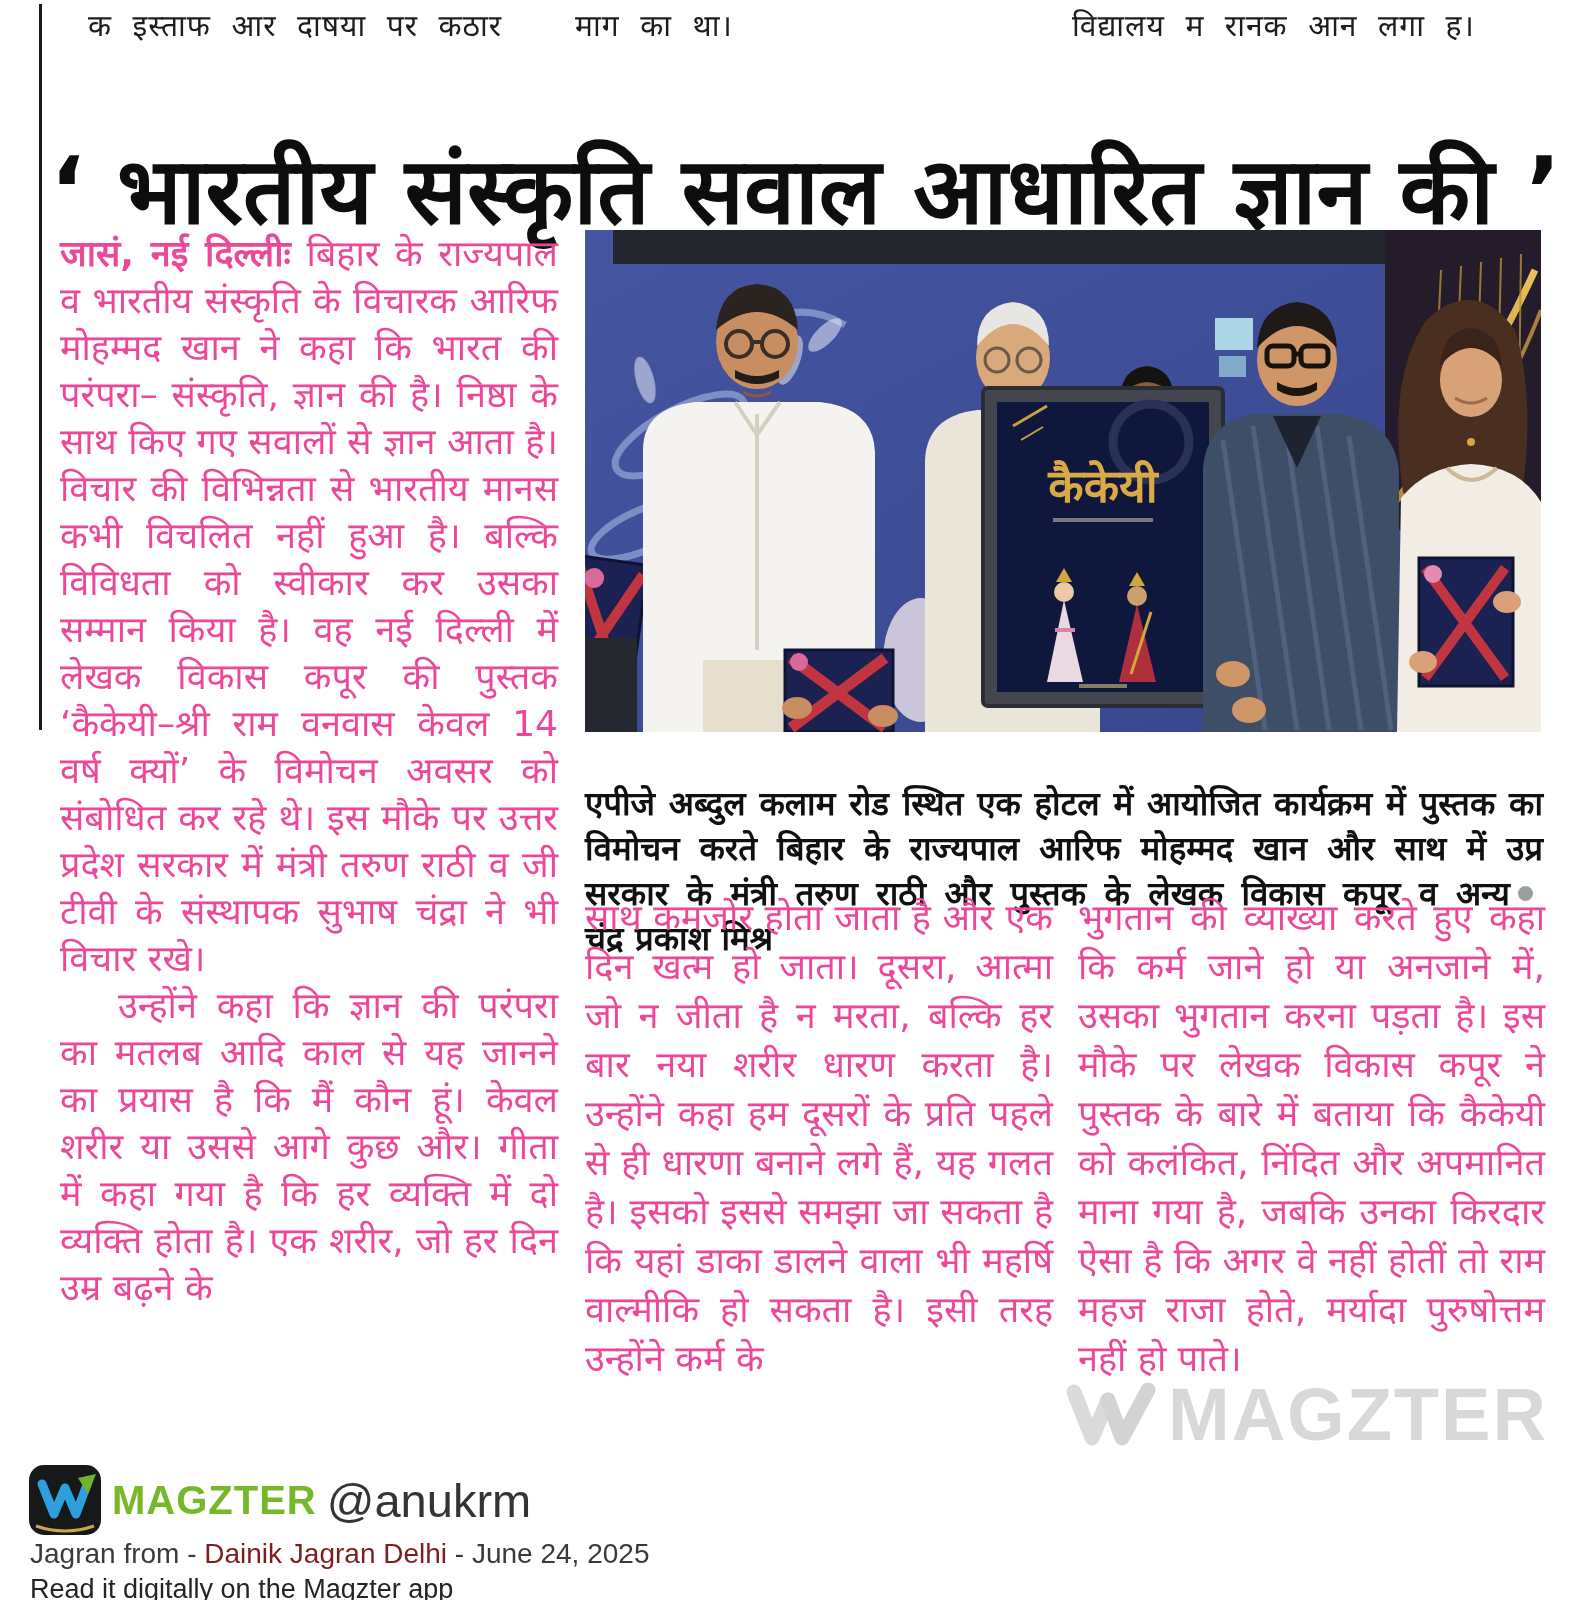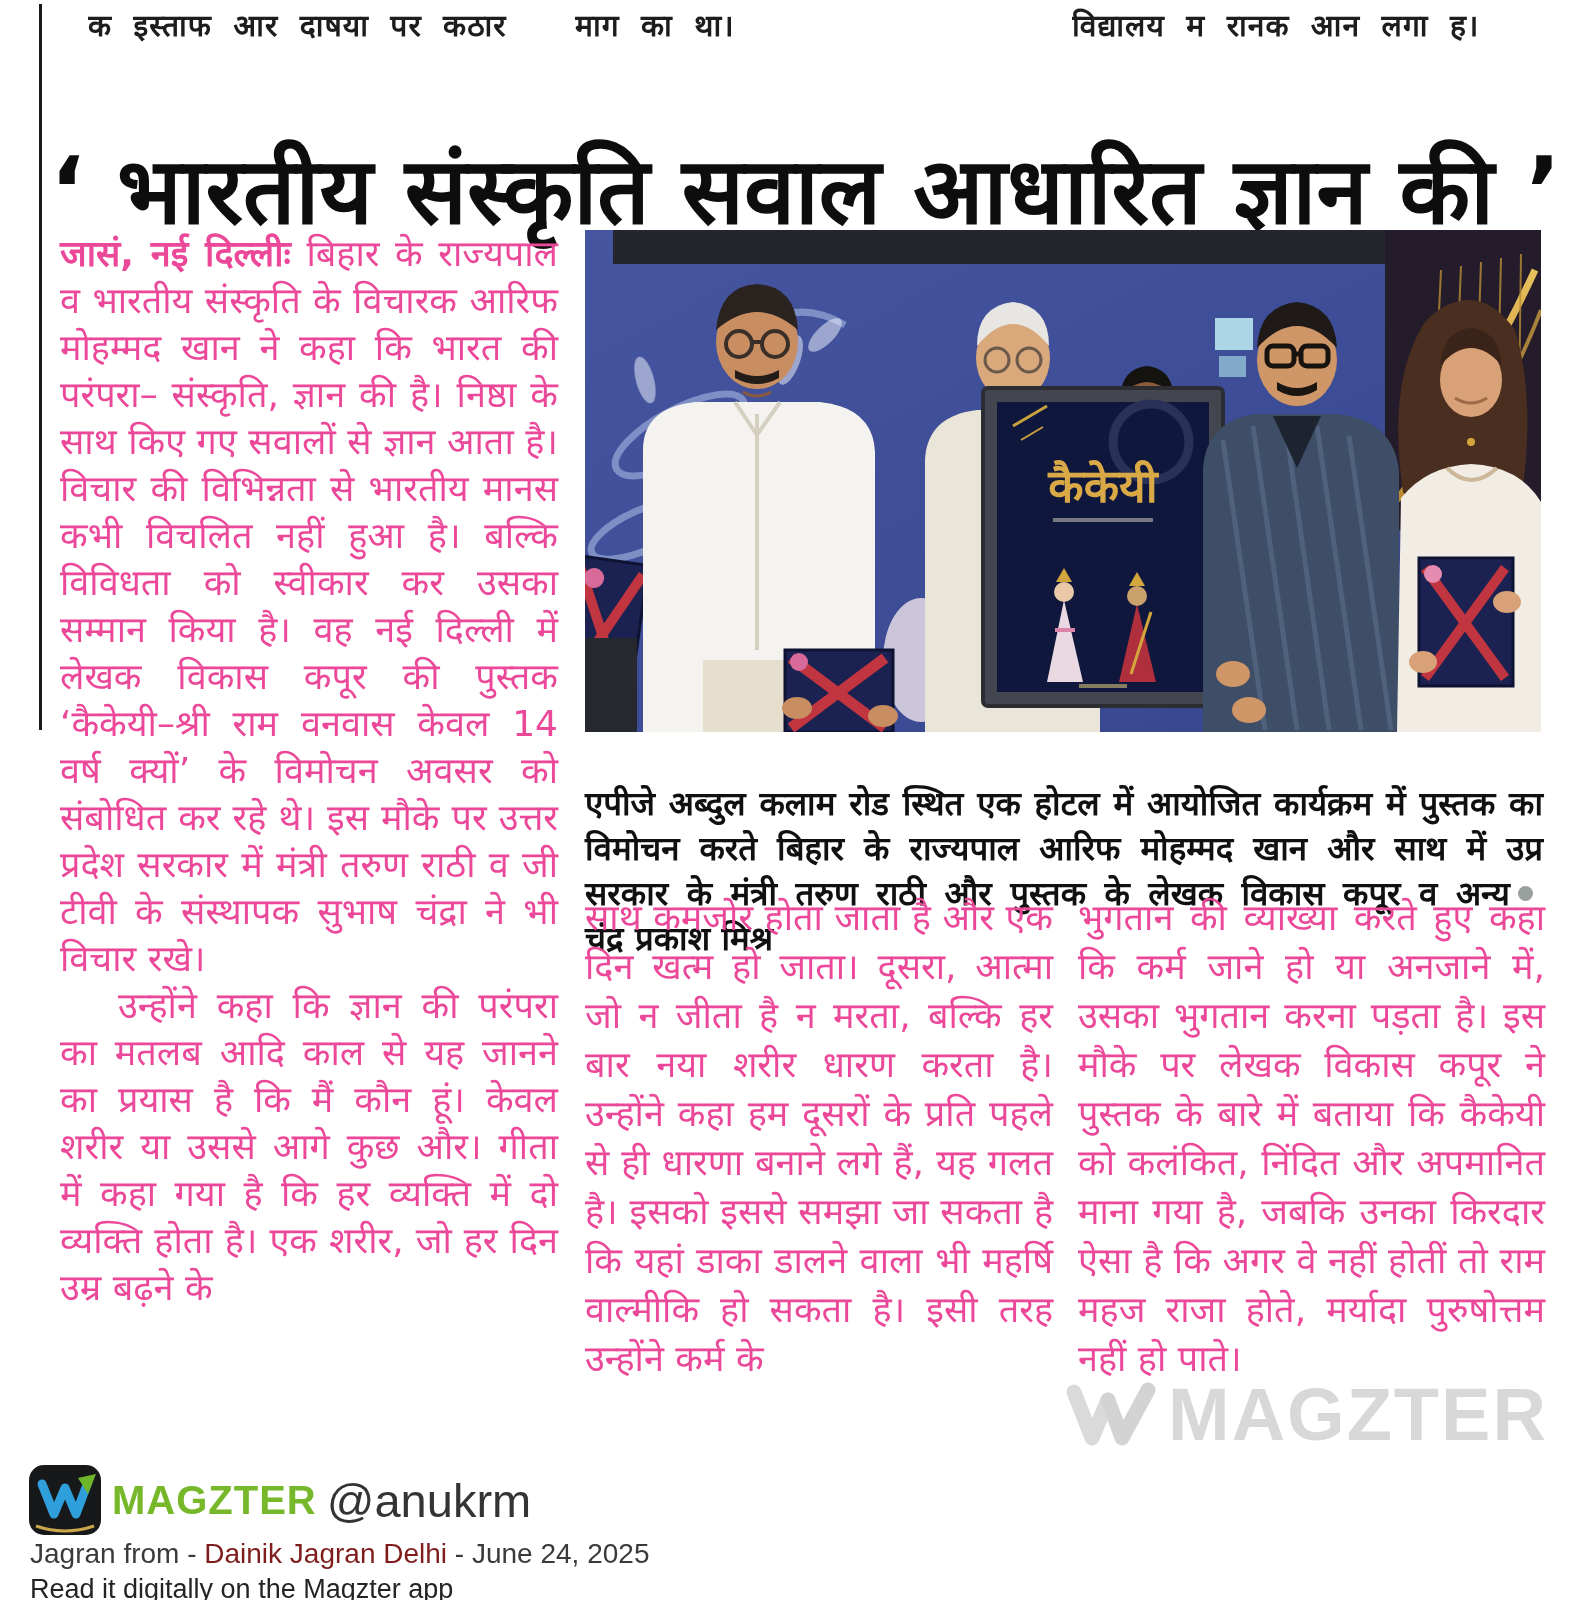--- a/index.html
+++ b/index.html
@@ -1,21 +1,21 @@
 <!DOCTYPE html>
 <html><head>
 <meta charset="utf-8">
 <style>
   html,body{margin:0;padding:0;background:#ffffff;}
   .page{position:relative;width:1584px;height:1600px;background:#ffffff;overflow:hidden;
         font-family:"DejaVu Sans","Liberation Sans",sans-serif;color:#161616;}
 
   
   .top-frag{position:absolute;top:4px;height:44px;overflow:hidden;font-size:30px;color:#1d1d1d;
-            white-space:nowrap;word-spacing:10px;letter-spacing:1px;font-weight:bold;}
+            white-space:nowrap;word-spacing:10px;letter-spacing:1px;}
   .frag-left{left:88px;}
   .frag-mid{left:575px;}
   .frag-right{left:1072px;text-align:center;}
 
   .left-rule{position:absolute;left:39px;top:4px;width:3px;height:726px;background:#1a1a1a;}
 
   .headline{position:absolute;left:50px;right:40px;top:72px;text-align:left;
             font-size:92px;line-height:1.25;font-weight:700;color:#0d0d0d;white-space:nowrap;}
 
   .col{position:absolute;text-align:justify;color:#ec4899;}

